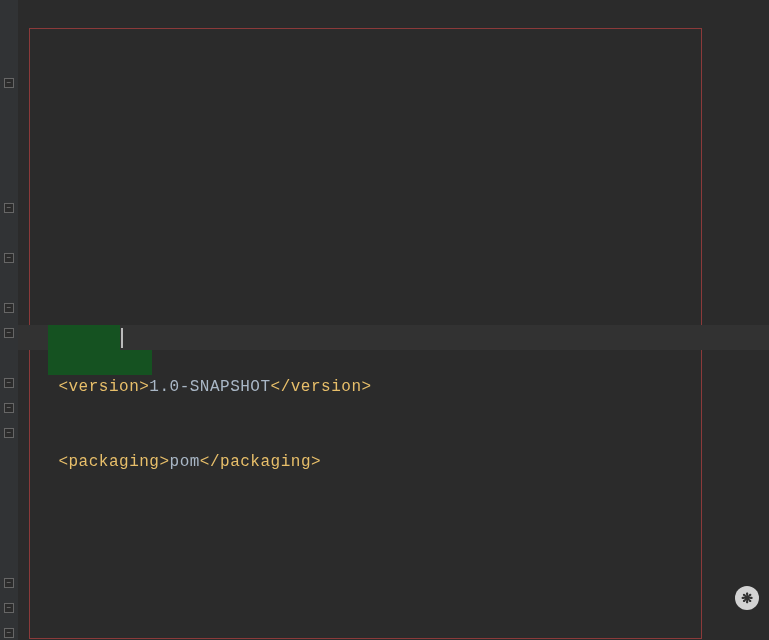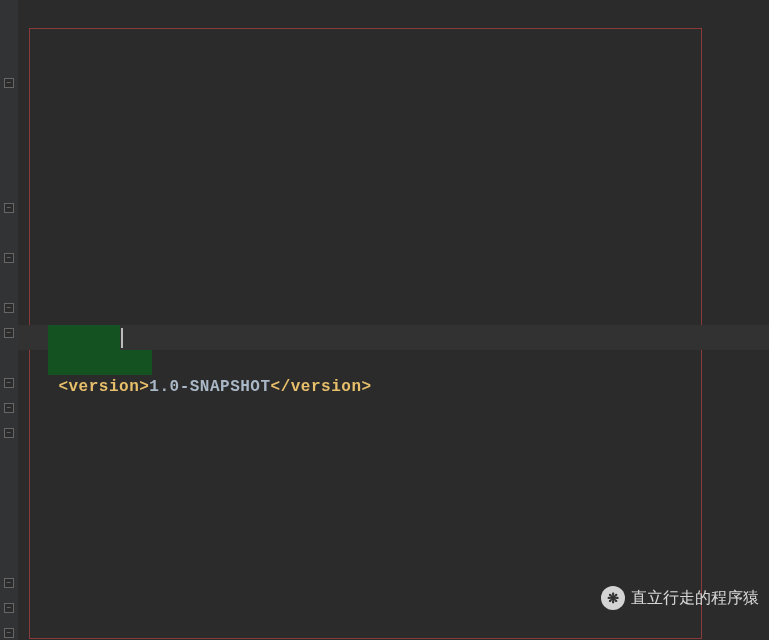--- a/index.html
+++ b/index.html
@@ -44,21 +44,20 @@
     width: 751px;
     height: 100%;
     line-height: 25px;
     white-space: pre;
     letter-spacing: 0.5px;
   }
   .code-line {
     height: 25px;
     padding-left: 0;
     position: relative;
-    font-weight: bold;
   }
   .highlight-box {
     position: absolute;
     border: 1px solid #8b3a3a;
     pointer-events: none;
   }
   .current-line-hl {
     position: absolute;
     background: #323232;
     height: 25px;
@@ -129,20 +128,21 @@
   
   <div class="current-line-hl" style="top:325px;"></div>
   
   <div class="modules-hl" style="top:325px; left:30px; width:72px;"></div>
   <div class="modules-hl" style="top:350px; left:30px; width:104px;"></div>
   
   <div class="caret" style="top:328px; left:103px;"></div>
 
   
   <div class="code-line">    <span class="syn-bracket">&lt;</span><span class="syn-tag">version</span><span class="syn-bracket">&gt;</span><span class="syn-text">1.0-SNAPSHOT</span><span class="syn-bracket">&lt;/</span><span class="syn-tag">version</span><span class="syn-bracket">&gt;</span></div>
+  <div class="code-line">    <span class="syn-bracket">&lt;</span><span class="syn-tag">packaging</span><span class="syn-bracket">&gt;</span><span class="syn-text">pom</span><span class="syn-bracket">&lt;/</span><span class="syn-tag">packaging</span><span class="syn-bracket">&gt;</span></div>
   <div class="code-line"></div>
   
   
   
   
   
   
   
   
   
@@ -158,14 +158,13 @@
   
   
   
   
 </div>
 
 <div class="watermark">
   <div class="watermark-icon">
       <span>❋</span>
     </div>
-  <span>直立行走的程序猿</span>
 </div>
 
 </body></html>

